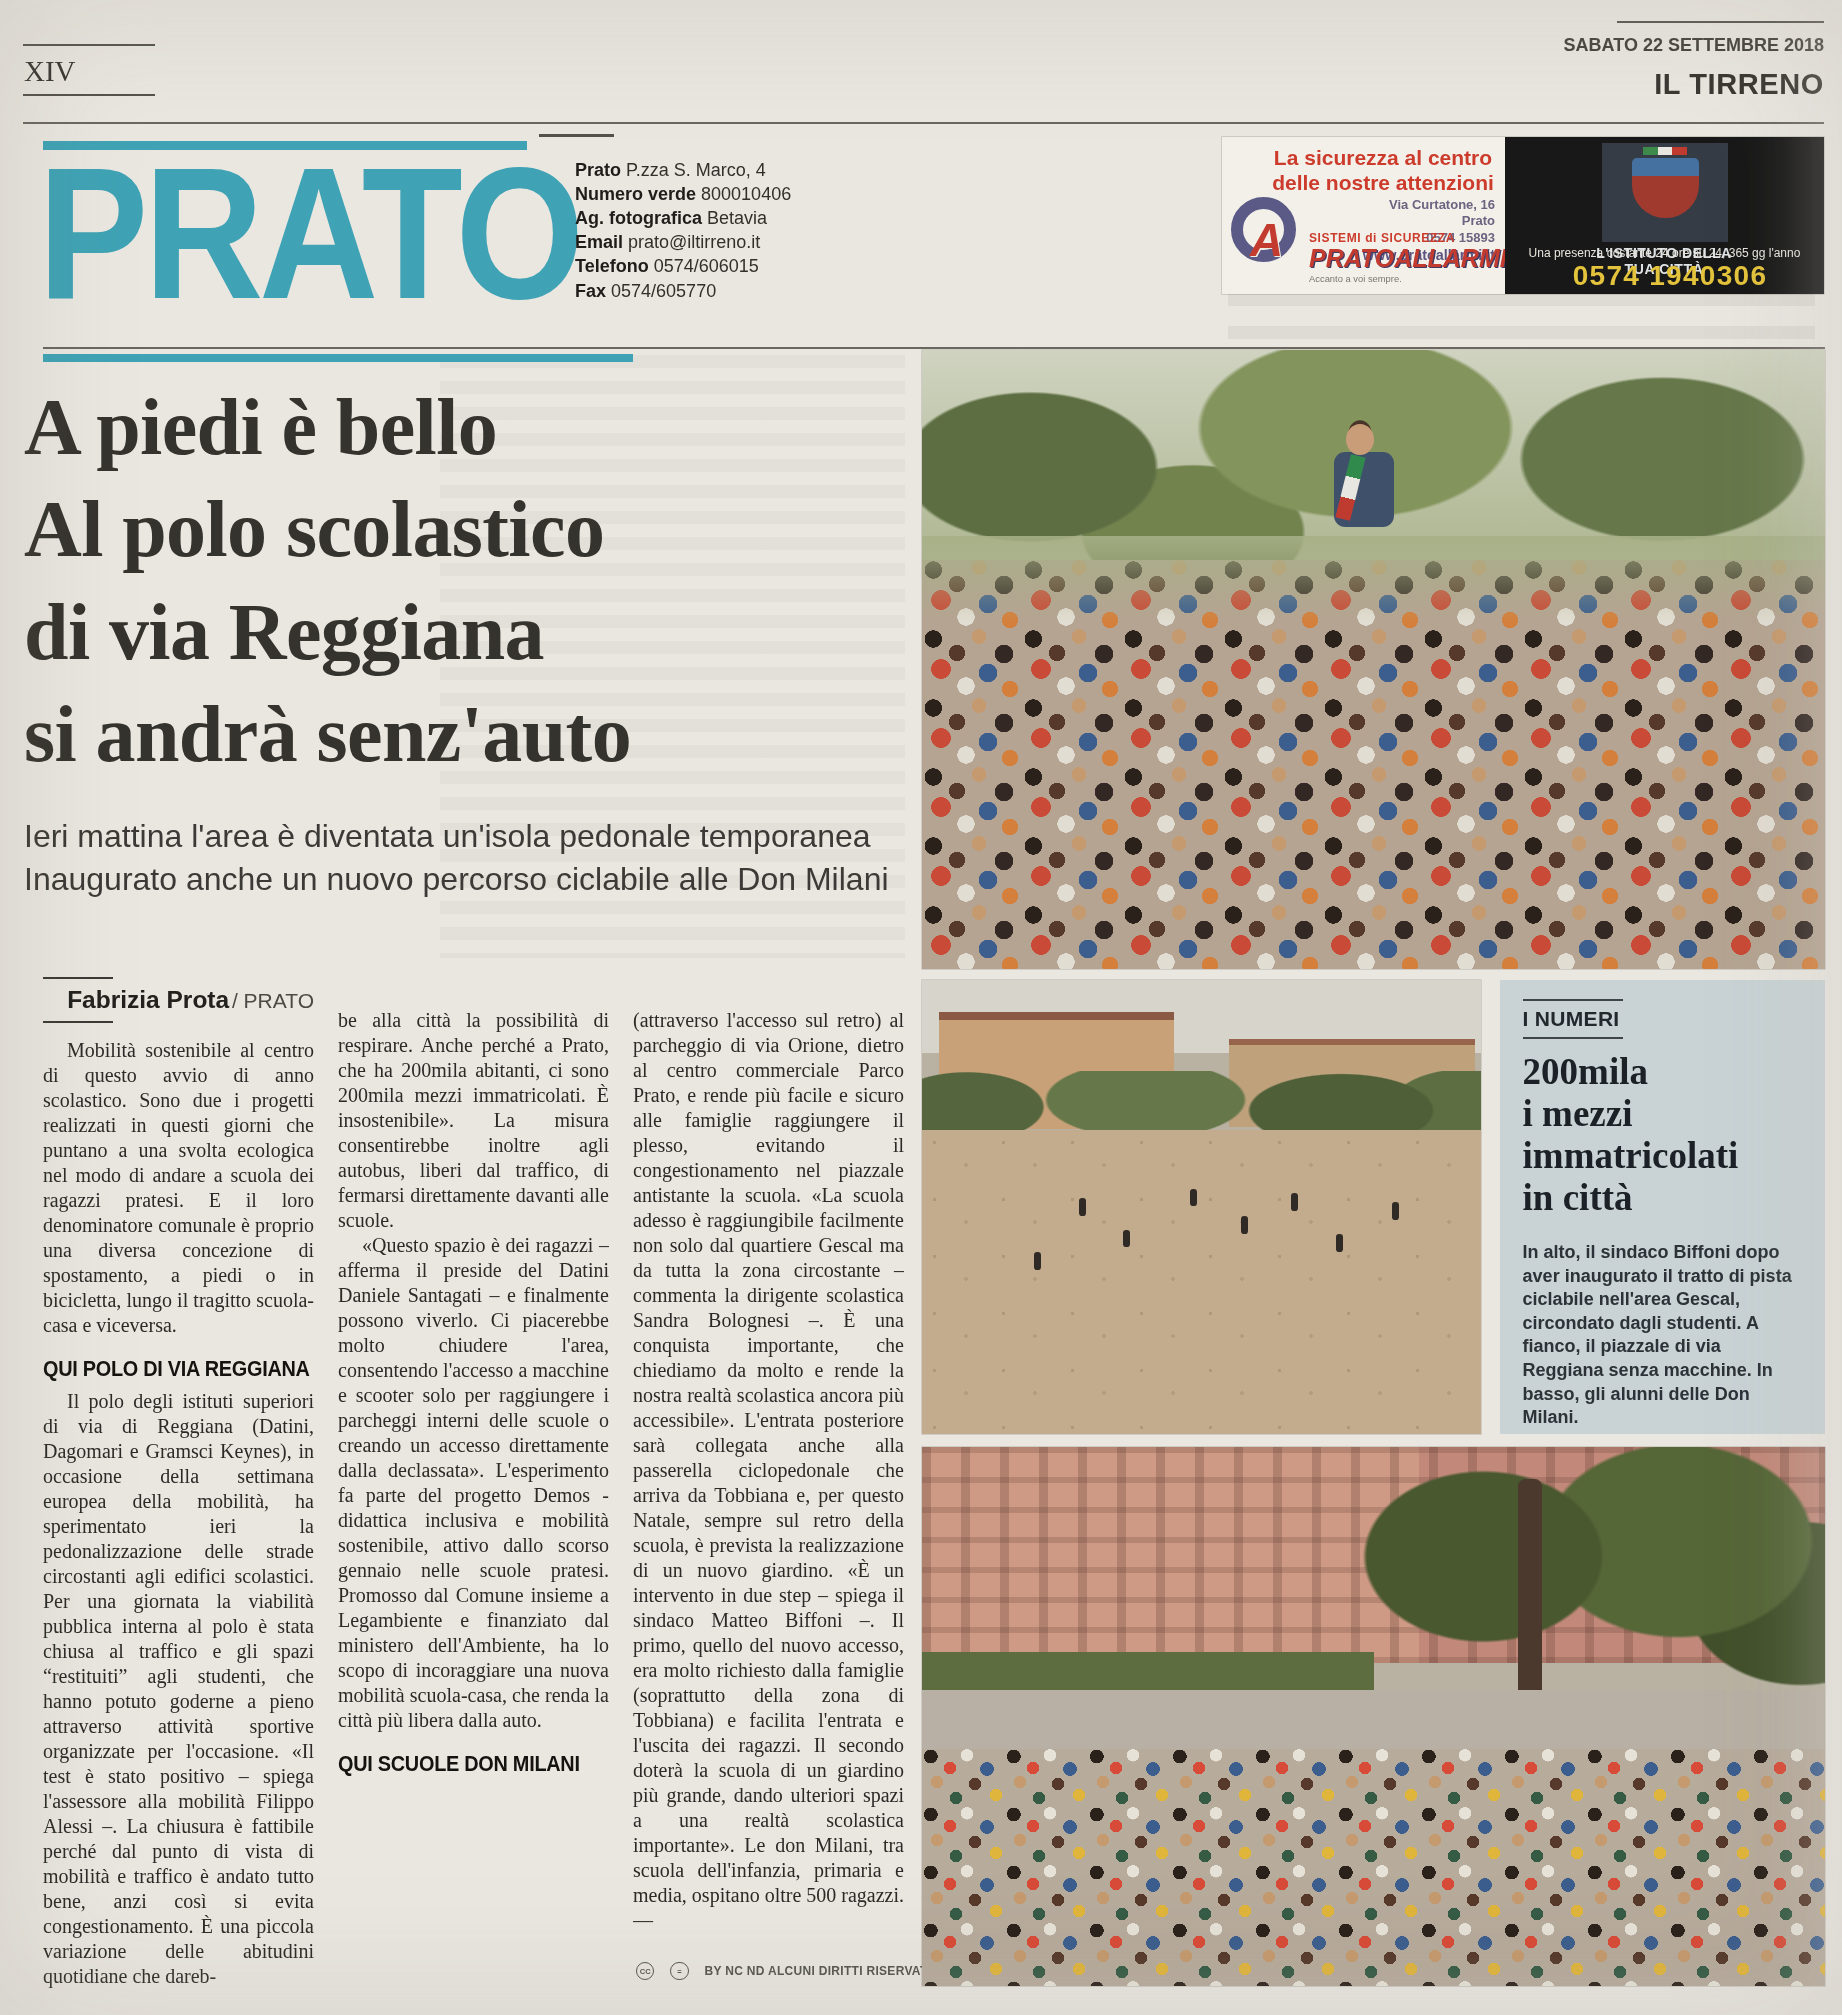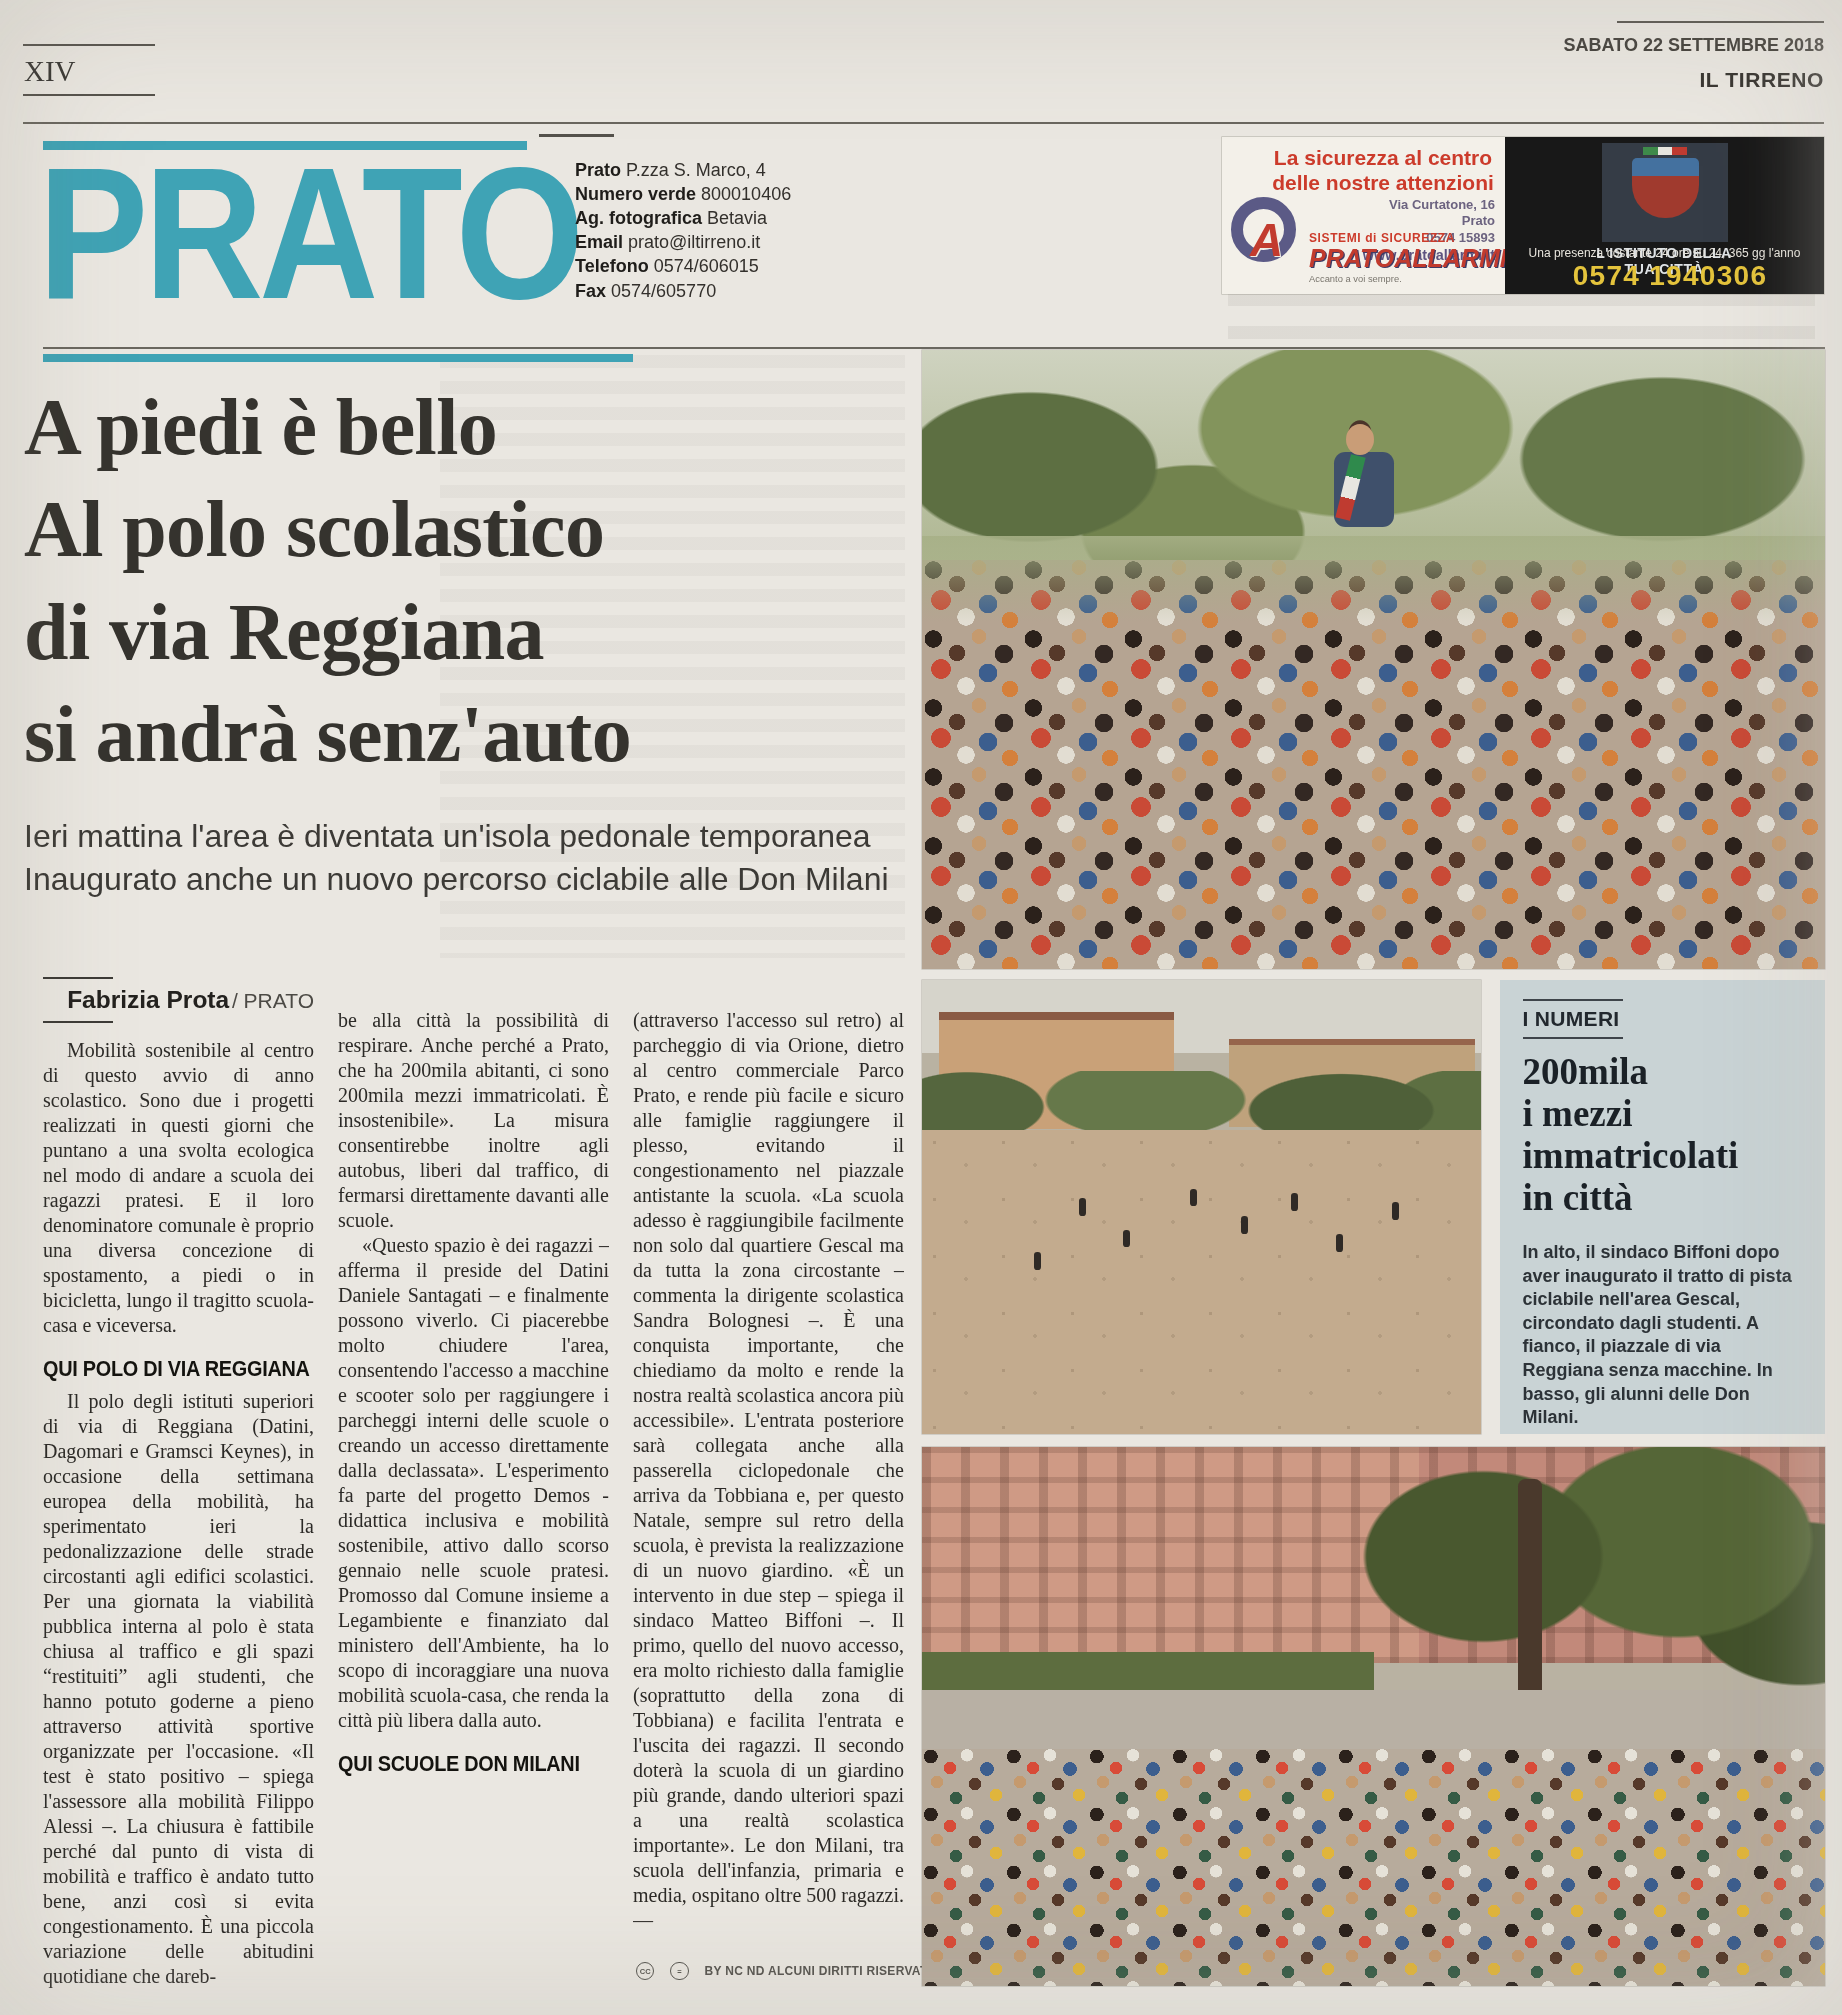--- a/index.html
+++ b/index.html
@@ -11,21 +11,21 @@
   }
   .paper::after{
     content:"";position:absolute;inset:0;pointer-events:none;
     box-shadow:inset 0 0 138px rgba(118,108,92,.22), inset -25px 0 75px rgba(255,255,255,.25);
   }
   .abs{position:absolute;}
   .rule{background:#55524c;height:1.9px;}
   
   .pageno{font-family:"Liberation Serif",serif;font-size:29px;color:#3a3835;}
   .dateline{font-size:18px;font-weight:bold;color:#45423d;text-align:right;}
-  .masthead-name{font-size:21px;font-weight:bold;color:#3a3733;text-align:right;letter-spacing:0.6px;}
+  .masthead-name{font-size:29px;font-weight:bold;color:#3a3733;text-align:right;letter-spacing:0.6px;}
   .teal-bar{background:#3fa3b5;}
   .masthead-title{
     color:#3fa3b5;font-weight:bold;font-size:188px;line-height:1;
     letter-spacing:-5px;transform:scaleX(.88);transform-origin:left top;white-space:nowrap;
   }
   .contact{font-size:18px;line-height:1.34;color:#33302c;width:264px;margin-left:44px;}
   .contact b{color:#1f1d1a;}
   
   .ad{width:602px;height:157px;display:flex;box-shadow:0 0 0 0.6px rgba(90,85,75,.35);}
   .ad-left{position:relative;width:283px;background:#f3f0e9;overflow:hidden;}

